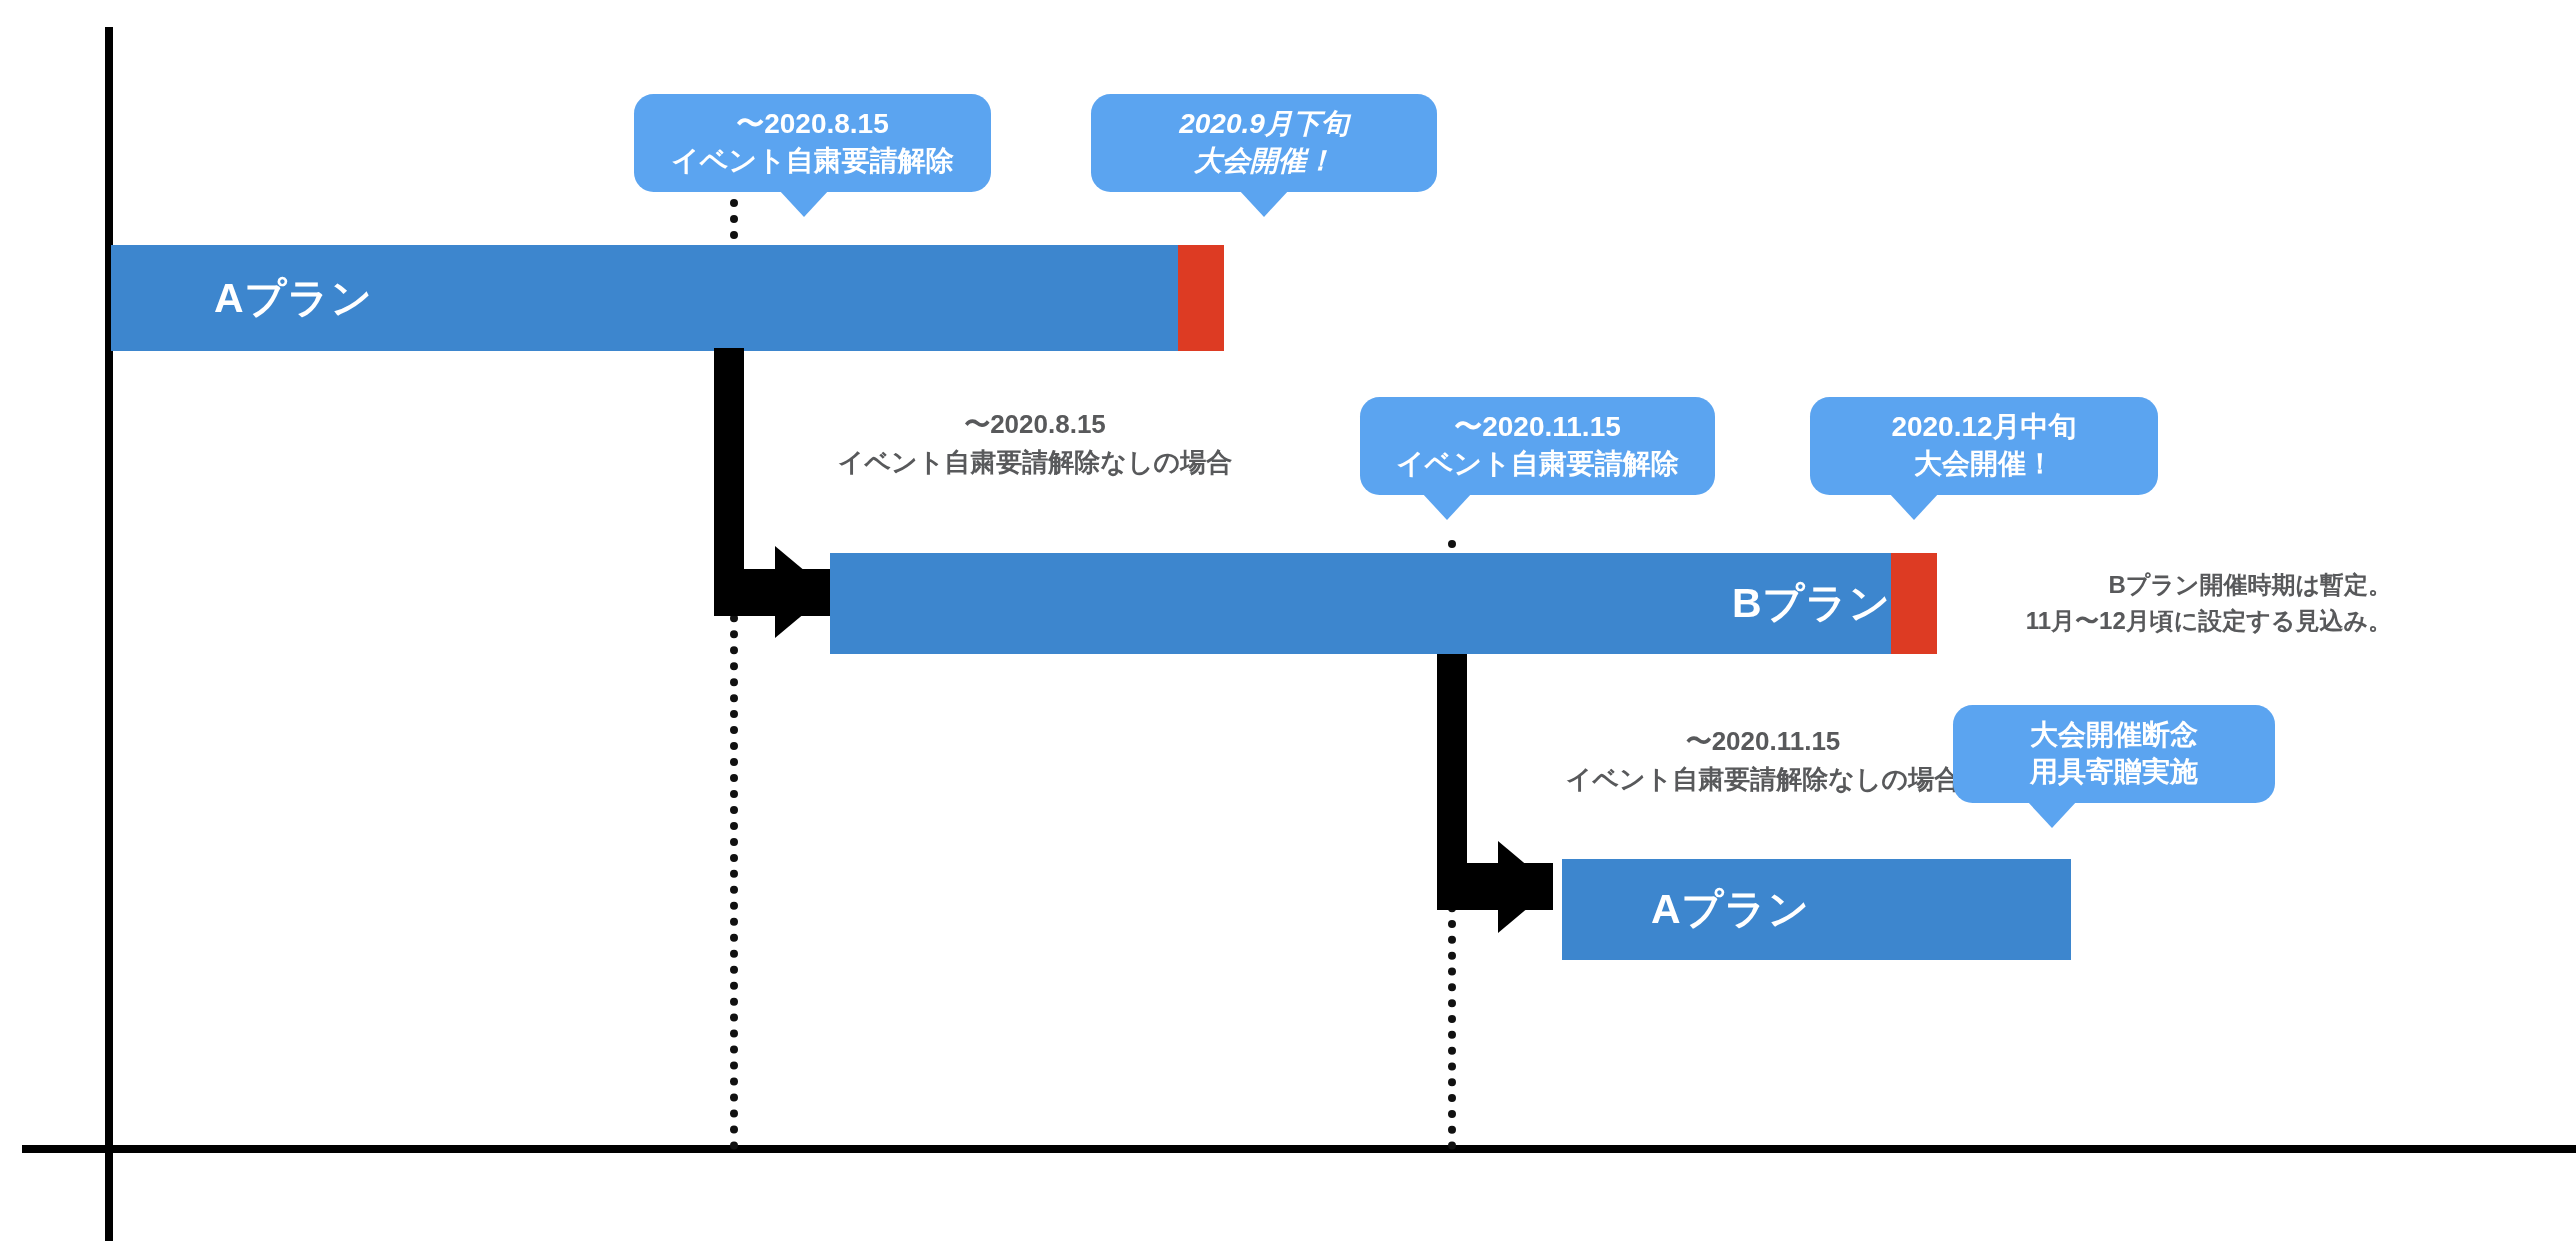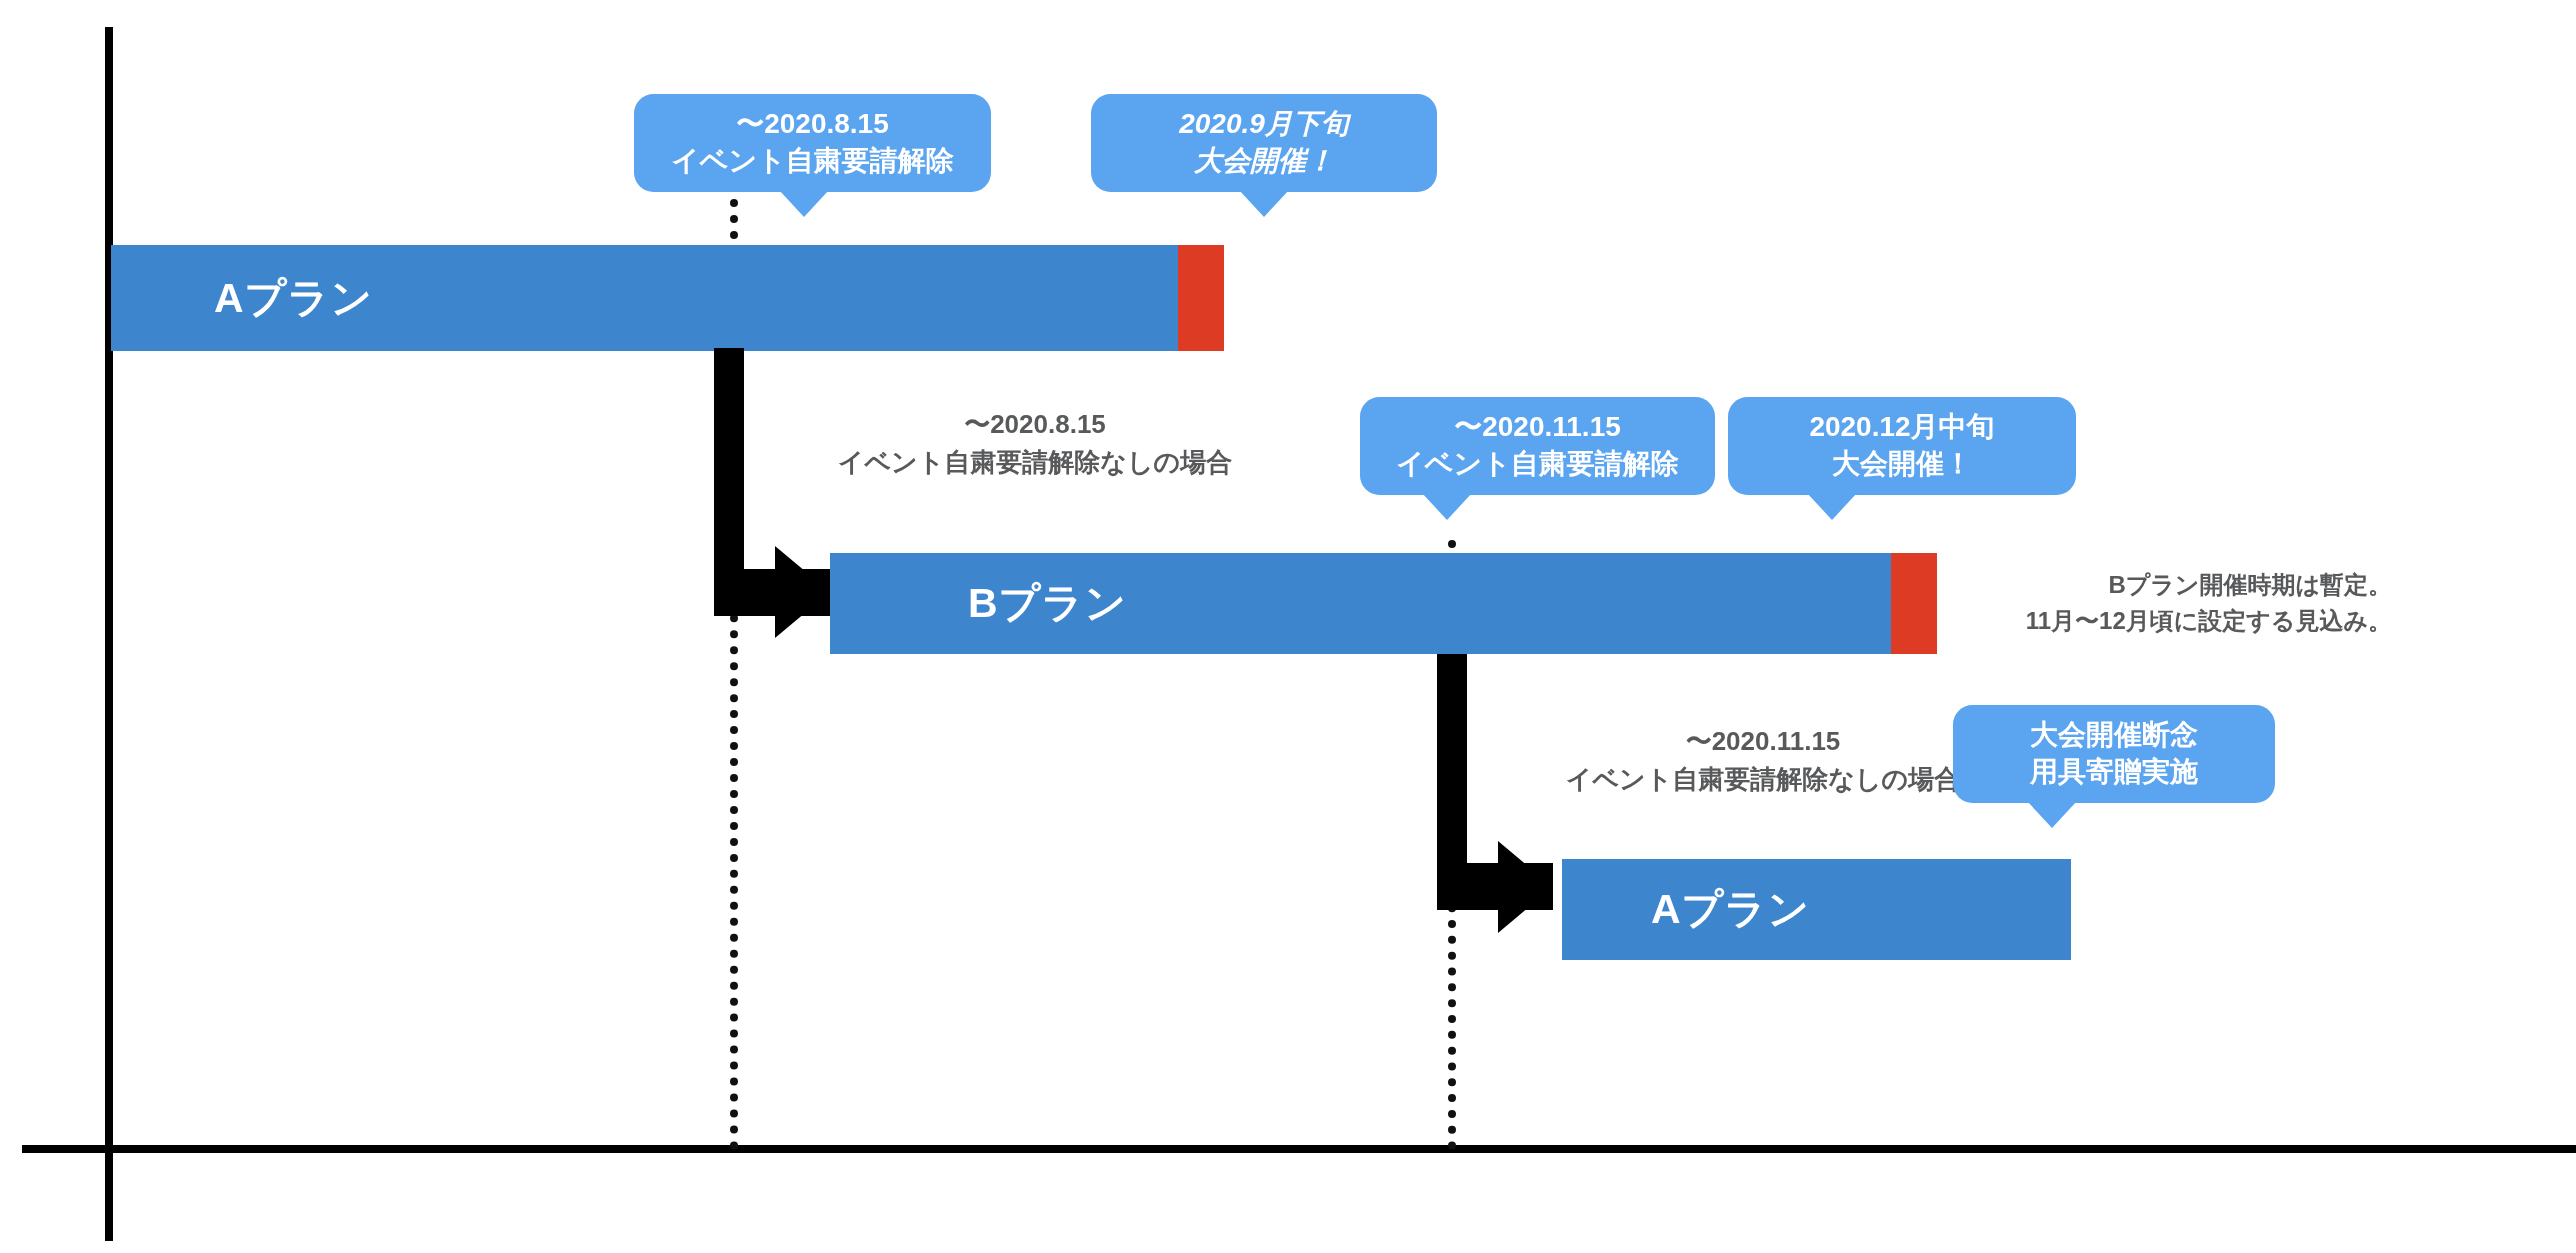--- a/index.html
+++ b/index.html
@@ -70,32 +70,32 @@
 
   <div class="elbow-stem" style="left:714px;top:348px;width:30px;height:268px;"></div>
   <div class="elbow-shaft" style="left:714px;top:569px;width:116px;height:47px;"></div>
   <div class="elbow-head" style="left:775px;top:546px;"></div>
 
   <div class="note" style="left:763px;top:406px;width:544px;">
     <div>〜2020.8.15</div>
     <div>イベント自粛要請解除なしの場合</div>
   </div>
 
-  <div class="bar" style="left:830px;top:553px;width:1061px;height:101px;">
+  <div class="bar" style="left:830px;top:553px;width:1061px;height:101px;justify-content:flex-end;">
     <span class="bar-label" style="margin-left:138px;">Bプラン</span>
   </div>
   <div class="bar-red" style="left:1891px;top:553px;width:46px;height:101px;"></div>
 
   <div class="callout" style="left:1360px;top:397px;width:355px;height:98px;">
     <span>〜2020.11.15</span>
     <span>イベント自粛要請解除</span>
     <span class="tail" style="left:62px;"></span>
   </div>
 
-  <div class="callout" style="left:1728px;top:397px;width:348px;height:98px;align-items:center;">
+  <div class="callout" style="left:1810px;top:397px;width:348px;height:98px;align-items:center;">
     <span>2020.12月中旬</span>
     <span>大会開催！</span>
     <span class="tail" style="left:79px;"></span>
   </div>
 
   <div class="note-small" style="left:2008px;top:567px;width:384px;">
     <div>Bプラン開催時期は暫定。</div>
     <div>11月〜12月頃に設定する見込み。</div>
   </div>
 

